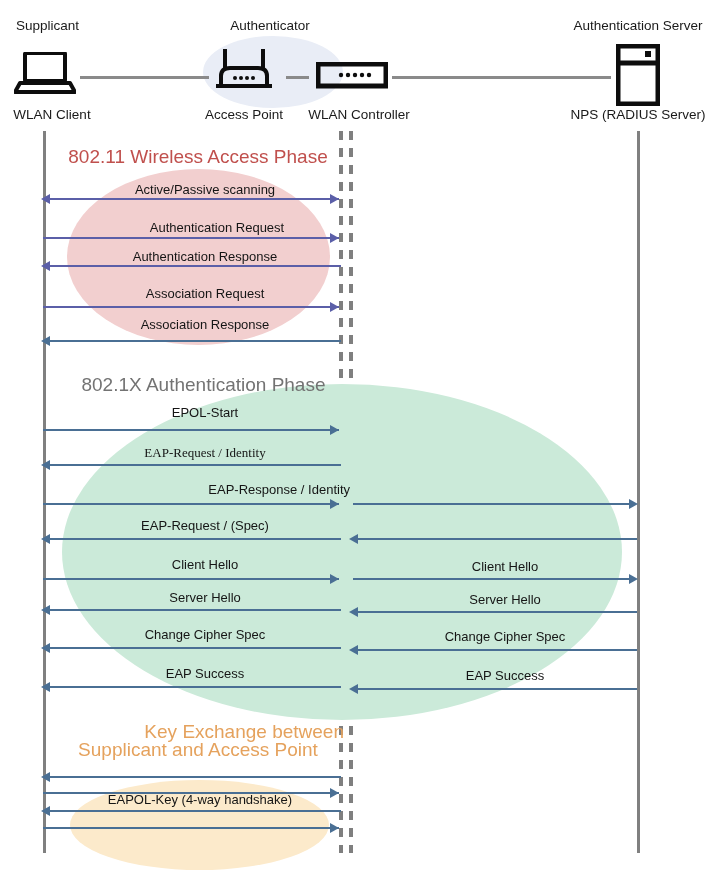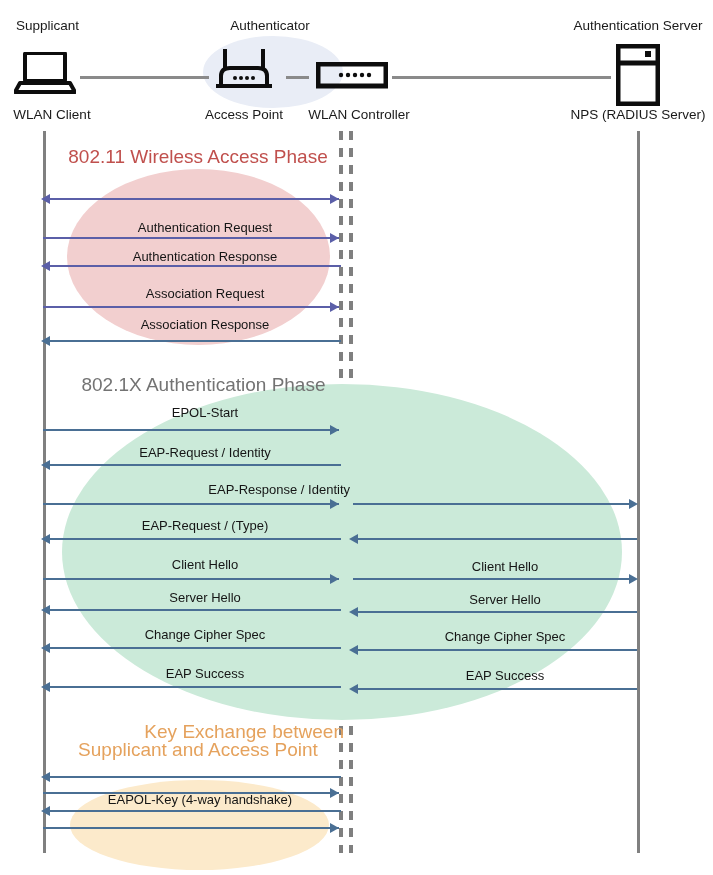--- a/index.html
+++ b/index.html
@@ -164,25 +164,26 @@
 
   <div class="abs lifeline-dash-col" style="left:339px; top:131px; height:722px;"></div>
   <div class="abs lifeline-dash-col" style="left:349px; top:131px; height:722px;"></div>
 
   <div class="abs lifeline-solid" style="left:637px; top:131px; height:722px;"></div>
 
   <div class="abs phase-ellipse ell-red" style="left:67px; top:169px; width:263px; height:176px;"></div>
 
   <div class="abs phase-title title-red" style="left:58px; top:147px; width:280px;">802.11 Wireless Access Phase</div>
 
+  <div class="abs msg-label" style="left:60px; top:182px; width:290px;">Active/Passive scanning</div>
   <div class="abs msg-line violet" style="left:49px; top:198px; width:290px;"></div>
   <div class="abs arrow-head arrow-left violet" style="left:41px; top:194px;"></div>
   <div class="abs arrow-head arrow-right violet" style="left:330px; top:194px;"></div>
 
-  <div class="abs msg-label" style="left:60px; top:220px; width:290px;">Authentication Request</div>
+  <div class="abs msg-label" style="left:72px; top:220px; width:290px;">Authentication Request</div>
   <div class="abs msg-line violet" style="left:43px; top:237px; width:296px;"></div>
   <div class="abs arrow-head arrow-right violet" style="left:330px; top:233px;"></div>
 
   <div class="abs msg-label" style="left:60px; top:249px; width:290px;">Authentication Response</div>
   <div class="abs msg-line violet" style="left:49px; top:265px; width:292px;"></div>
   <div class="abs arrow-head arrow-left violet" style="left:41px; top:261px;"></div>
 
   <div class="abs msg-label" style="left:60px; top:286px; width:290px;">Association Request</div>
   <div class="abs msg-line violet" style="left:43px; top:306px; width:296px;"></div>
   <div class="abs arrow-head arrow-right violet" style="left:330px; top:302px;"></div>
@@ -192,32 +193,32 @@
   <div class="abs arrow-head arrow-left" style="left:41px; top:336px;"></div>
 
   <div class="abs phase-ellipse ell-green" style="left:62px; top:384px; width:560px; height:336px;"></div>
 
   <div class="abs phase-title title-green" style="left:62px; top:375px; width:283px;">802.1X Authentication Phase</div>
 
   <div class="abs msg-label" style="left:60px; top:405px; width:290px;">EPOL-Start</div>
   <div class="abs msg-line" style="left:43px; top:429px; width:296px;"></div>
   <div class="abs arrow-head arrow-right" style="left:330px; top:425px;"></div>
 
-  <div class="abs msg-label" style="left:60px; top:445px; width:290px;">EAP-Request / Identity</div>
+  <div class="abs msg-label" style="left:60px; top:445px; width:290px;font-family:Liberation Serif, serif;">EAP-Request / Identity</div>
   <div class="abs msg-line" style="left:49px; top:464px; width:292px;"></div>
   <div class="abs arrow-head arrow-left" style="left:41px; top:460px;"></div>
 
   <div class="abs msg-label" style="left:60px; top:482px; width:290px;text-align:right;">EAP-Response / Identity</div>
   <div class="abs msg-line" style="left:43px; top:503px; width:296px;"></div>
   <div class="abs arrow-head arrow-right" style="left:330px; top:499px;"></div>
 
   <div class="abs msg-line" style="left:353px; top:503px; width:277px;"></div>
   <div class="abs arrow-head arrow-right" style="left:629px; top:499px;"></div>
 
-  <div class="abs msg-label" style="left:60px; top:518px; width:290px;">EAP-Request / (Type)</div>
+  <div class="abs msg-label" style="left:60px; top:518px; width:290px;">EAP-Request / (Spec)</div>
   <div class="abs msg-line" style="left:49px; top:538px; width:292px;"></div>
   <div class="abs arrow-head arrow-left" style="left:41px; top:534px;"></div>
 
   <div class="abs msg-line" style="left:357px; top:538px; width:280px;"></div>
   <div class="abs arrow-head arrow-left" style="left:349px; top:534px;"></div>
 
   <div class="abs msg-label" style="left:60px; top:557px; width:290px;">Client Hello</div>
   <div class="abs msg-line" style="left:43px; top:578px; width:296px;"></div>
   <div class="abs arrow-head arrow-right" style="left:330px; top:574px;"></div>
 

